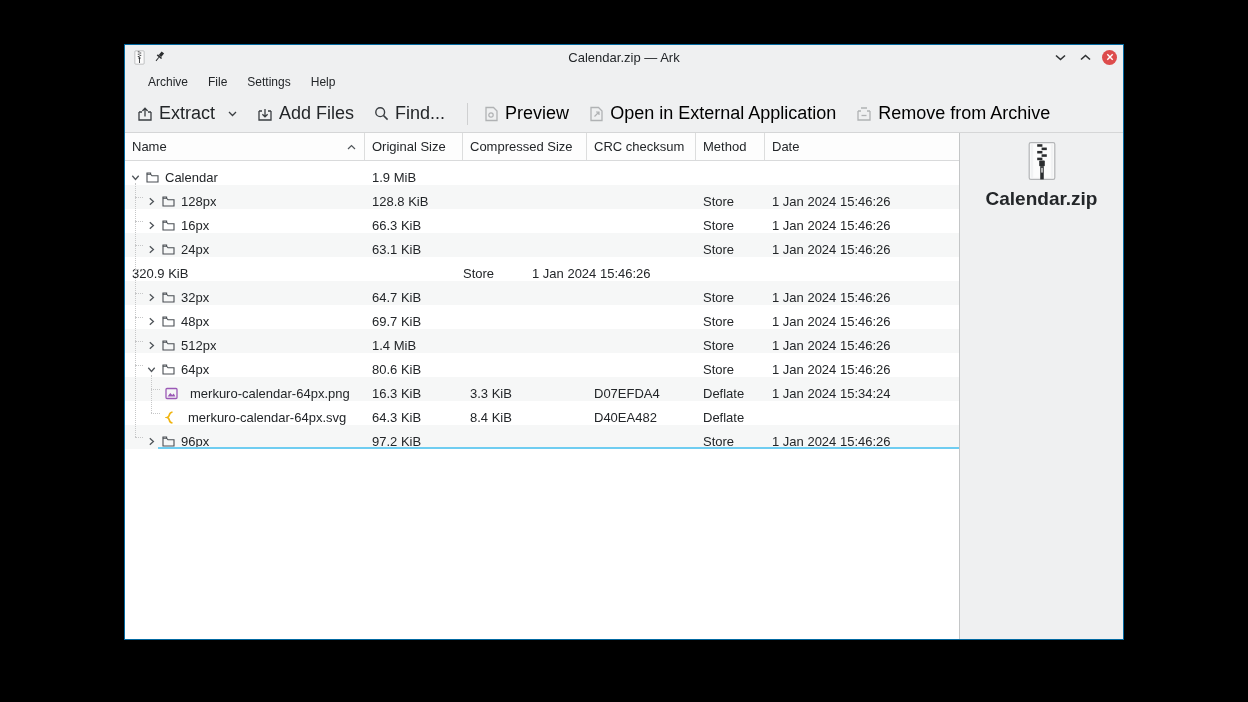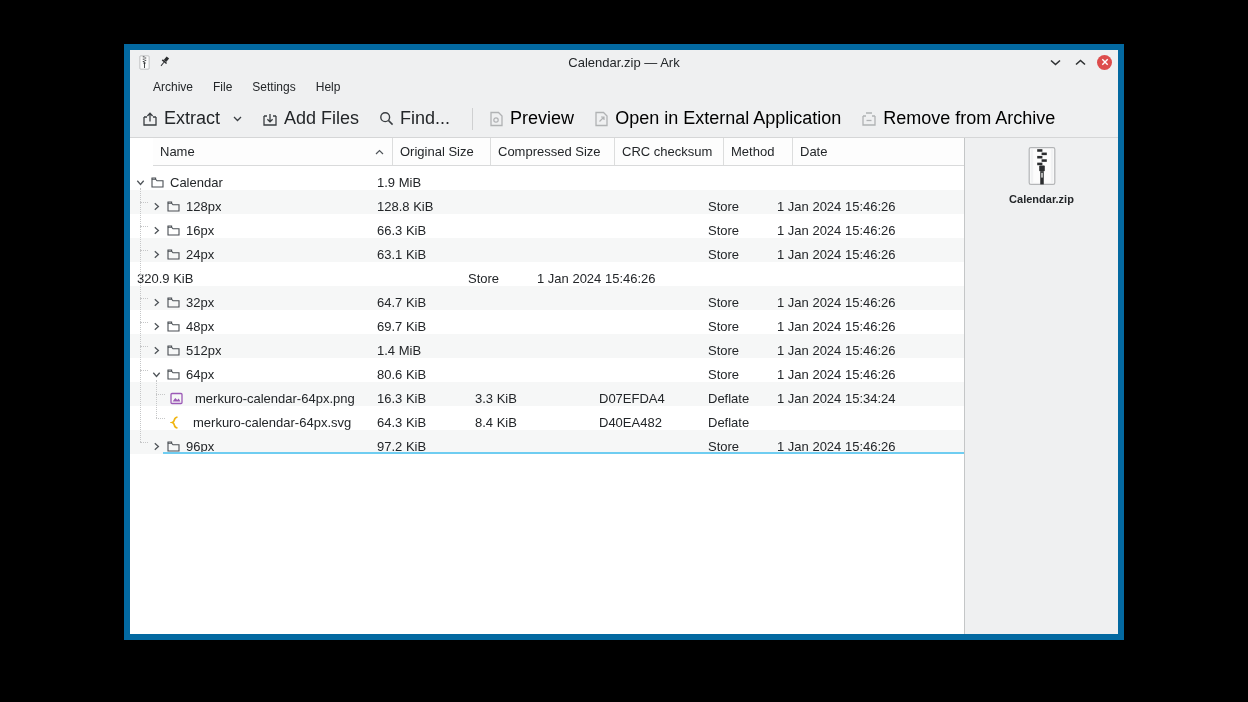--- a/index.html
+++ b/index.html
@@ -3,21 +3,21 @@
 <meta charset="utf-8">
 <style>
   html,body{margin:0;padding:0;}
   body{
     width:1248px;height:702px;background:#000;overflow:hidden;position:relative;
     font-family:"Liberation Sans","DejaVu Sans",sans-serif;color:#232629;
     -webkit-font-smoothing:antialiased;
   }
   .window{
     position:absolute;left:124px;top:44px;width:1000px;height:596px;
-    background:#eff0f1;border:6px solid #0369a1;box-sizing:border-box;
+    background:#eff0f1;border:1px solid #0369a1;box-sizing:border-box;
     display:flex;flex-direction:column;
   }
   
   .titlebar{height:24px;position:relative;display:flex;align-items:center;flex:0 0 auto;}
   .tb-left{display:flex;align-items:center;gap:9px;padding-left:9px;z-index:2;}
   .tb-title{position:absolute;left:0;right:0;text-align:center;font-size:13px;color:#232629;}
   .tb-controls{position:absolute;right:6px;top:0;height:24px;display:flex;align-items:center;gap:9px;z-index:2;}
   .tb-btn{width:16px;height:16px;display:flex;align-items:center;justify-content:center;cursor:default;}
   .close-btn{width:15px;height:15px;border-radius:50%;display:flex;align-items:center;justify-content:center;}
   
@@ -28,23 +28,23 @@
     border-bottom:1px solid #d5d6d7;box-sizing:content-box;}
   .tool-btn{display:flex;align-items:center;gap:6px;font-size:18px;margin-right:20px;white-space:nowrap;}
   .tool-btn .chev{margin-left:7px;display:flex;}
   .tool-btn.disabled{color:#000000;justify-content:flex-end;}
   .tool-sep{width:1px;height:22px;background:#cfd0d1;margin:0 16px 0 2px;}
   
   .main{flex:1;display:flex;min-height:0;}
   .table-area{width:834px;background:#ffffff;position:relative;display:flex;flex-direction:column;}
   .side-panel{flex:1;background:#eff0f1;border-left:1px solid #c4c6c7;display:flex;flex-direction:column;align-items:center;}
   .side-panel .bigicon{margin-top:8px;}
-  .side-label{font-size:11px;font-weight:bold;margin-top:7px;color:#232629;}
+  .side-label{font-size:19px;font-weight:bold;margin-top:7px;color:#232629;}
   
-  .thead{display:flex;height:27px;background:#fdfdfd;border-bottom:1px solid #d9dadb;flex:0 0 auto;margin-left:23px;}
+  .thead{display:flex;height:27px;background:#fdfdfd;border-bottom:1px solid #d9dadb;flex:0 0 auto;}
   .hcell{display:flex;align-items:center;font-size:13px;padding-left:7px;box-sizing:border-box;
     border-right:1px solid #dcdddd;color:#232629;}
   .hcell:last-child{border-right:none;}
   .col0{width:240px;}.col1{width:98px;}.col2{width:124px;}.col3{width:109px;}.col4{width:69px;}.col5{flex:1;}
   .sort-ind{margin-left:auto;margin-right:8px;display:flex;}
   .tbody{position:relative;flex:1;}
   .trow{display:flex;height:24px;align-items:flex-end;}
   .trow.alt{background:#f6f7f7;}
   .cell{display:flex;align-items:center;font-size:13px;padding-left:7px;box-sizing:border-box;overflow:hidden;white-space:nowrap;}
   .namecell{padding-left:6px;}

